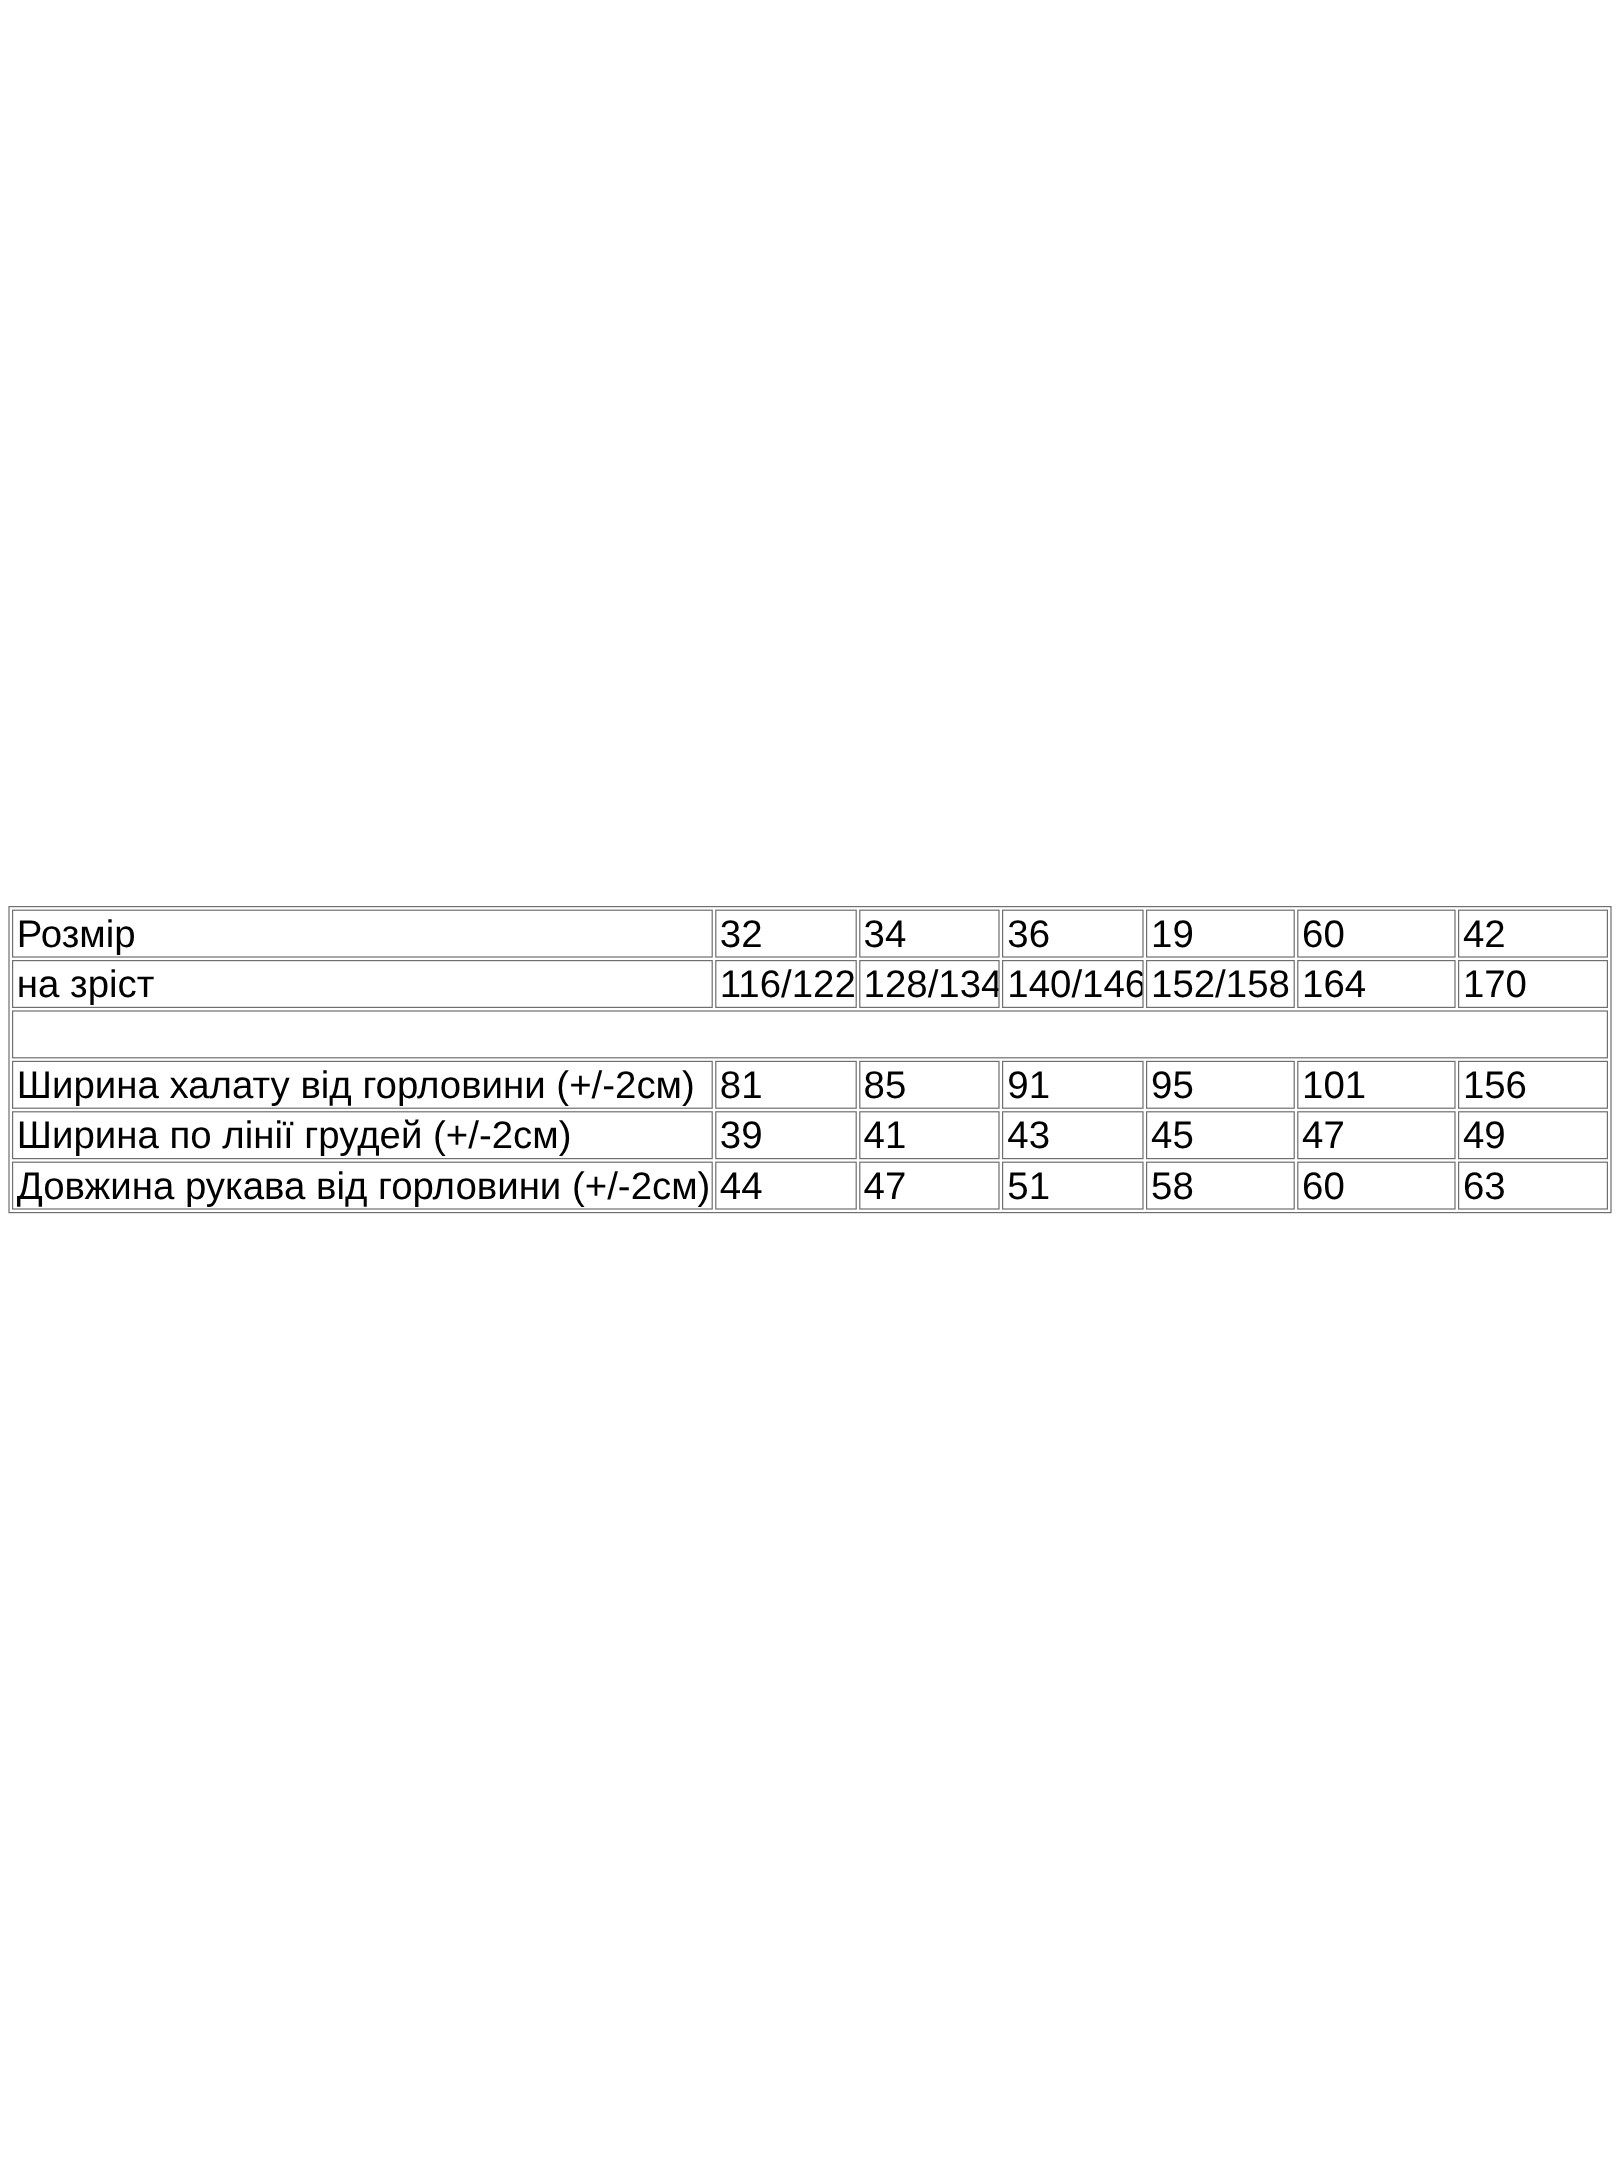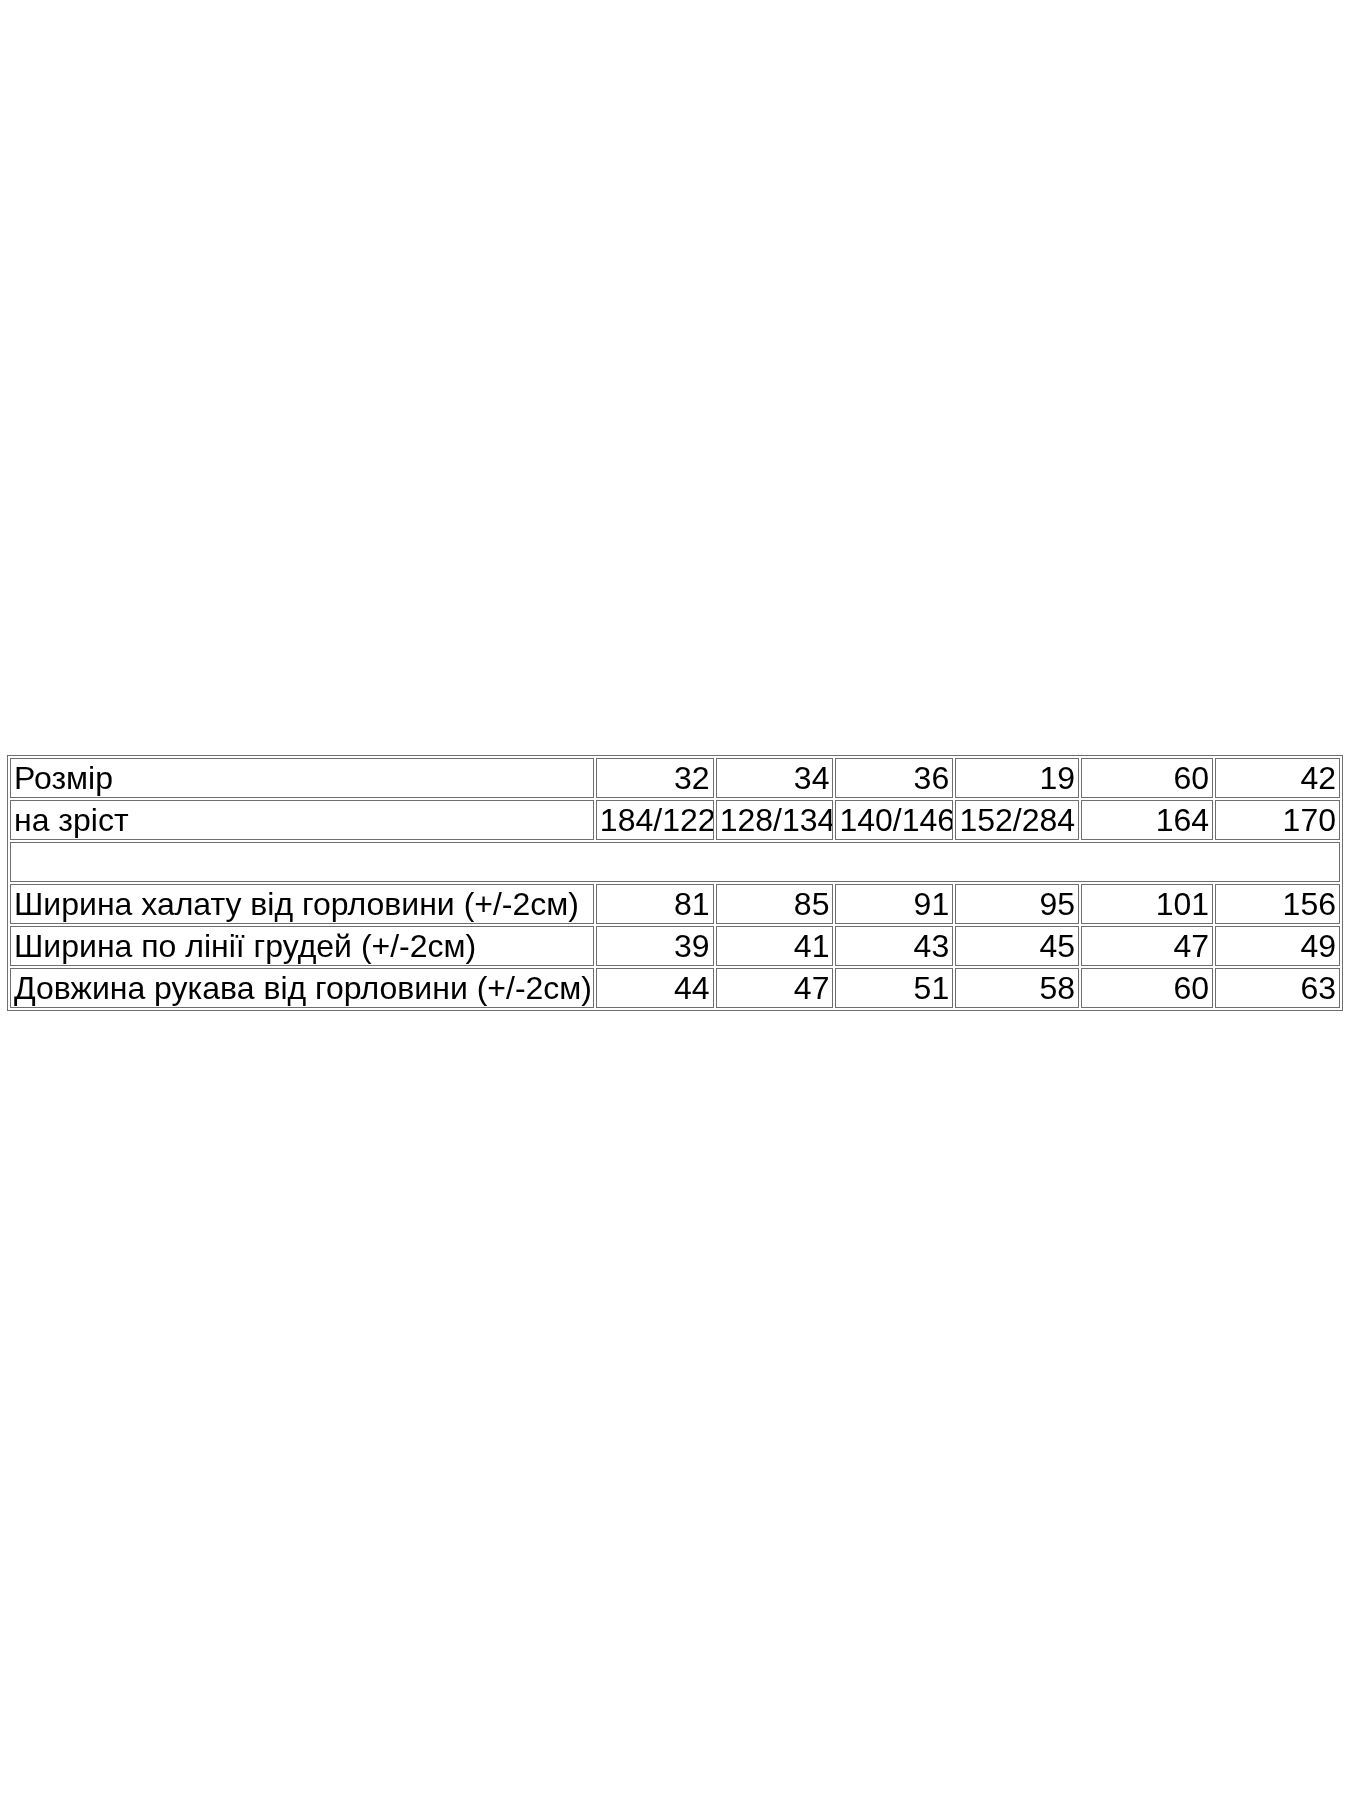--- a/index.html
+++ b/index.html
@@ -35,21 +35,21 @@
   table.size-chart td {
     border: 1.5px solid #6f6f6f;
     background: #ffffff;
     height: 38px;
     vertical-align: middle;
     padding: 0 3px;
     overflow: hidden;
     white-space: nowrap;
   }
   td.label-cell { text-align: left; }
-  td.num-cell   { text-align: right; }
+  td.num-cell   { text-align: left; }
   td.spacer-cell { height: 38px; }
 </style>
 </head>
 <body>
 
 <div class="page">
 
   <table class="size-chart">
     <colgroup>
       <col style="width:575px">
@@ -67,24 +67,24 @@
       <td class="num-cell">32</td>
       <td class="num-cell">34</td>
       <td class="num-cell">36</td>
       <td class="num-cell">19</td>
       <td class="num-cell">60</td>
       <td class="num-cell">42</td>
     </tr>
 
     <tr>
       <td class="label-cell">на зріст</td>
-      <td class="num-cell">184/122</td>
+      <td class="num-cell">116/122</td>
       <td class="num-cell">128/134</td>
       <td class="num-cell">140/146</td>
-      <td class="num-cell">152/284</td>
+      <td class="num-cell">152/158</td>
       <td class="num-cell">164</td>
       <td class="num-cell">170</td>
     </tr>
 
     <tr>
       <td class="spacer-cell" colspan="7"></td>
     </tr>
 
     <tr>
       <td class="label-cell">Ширина халату від горловини (+/-2см)</td>

